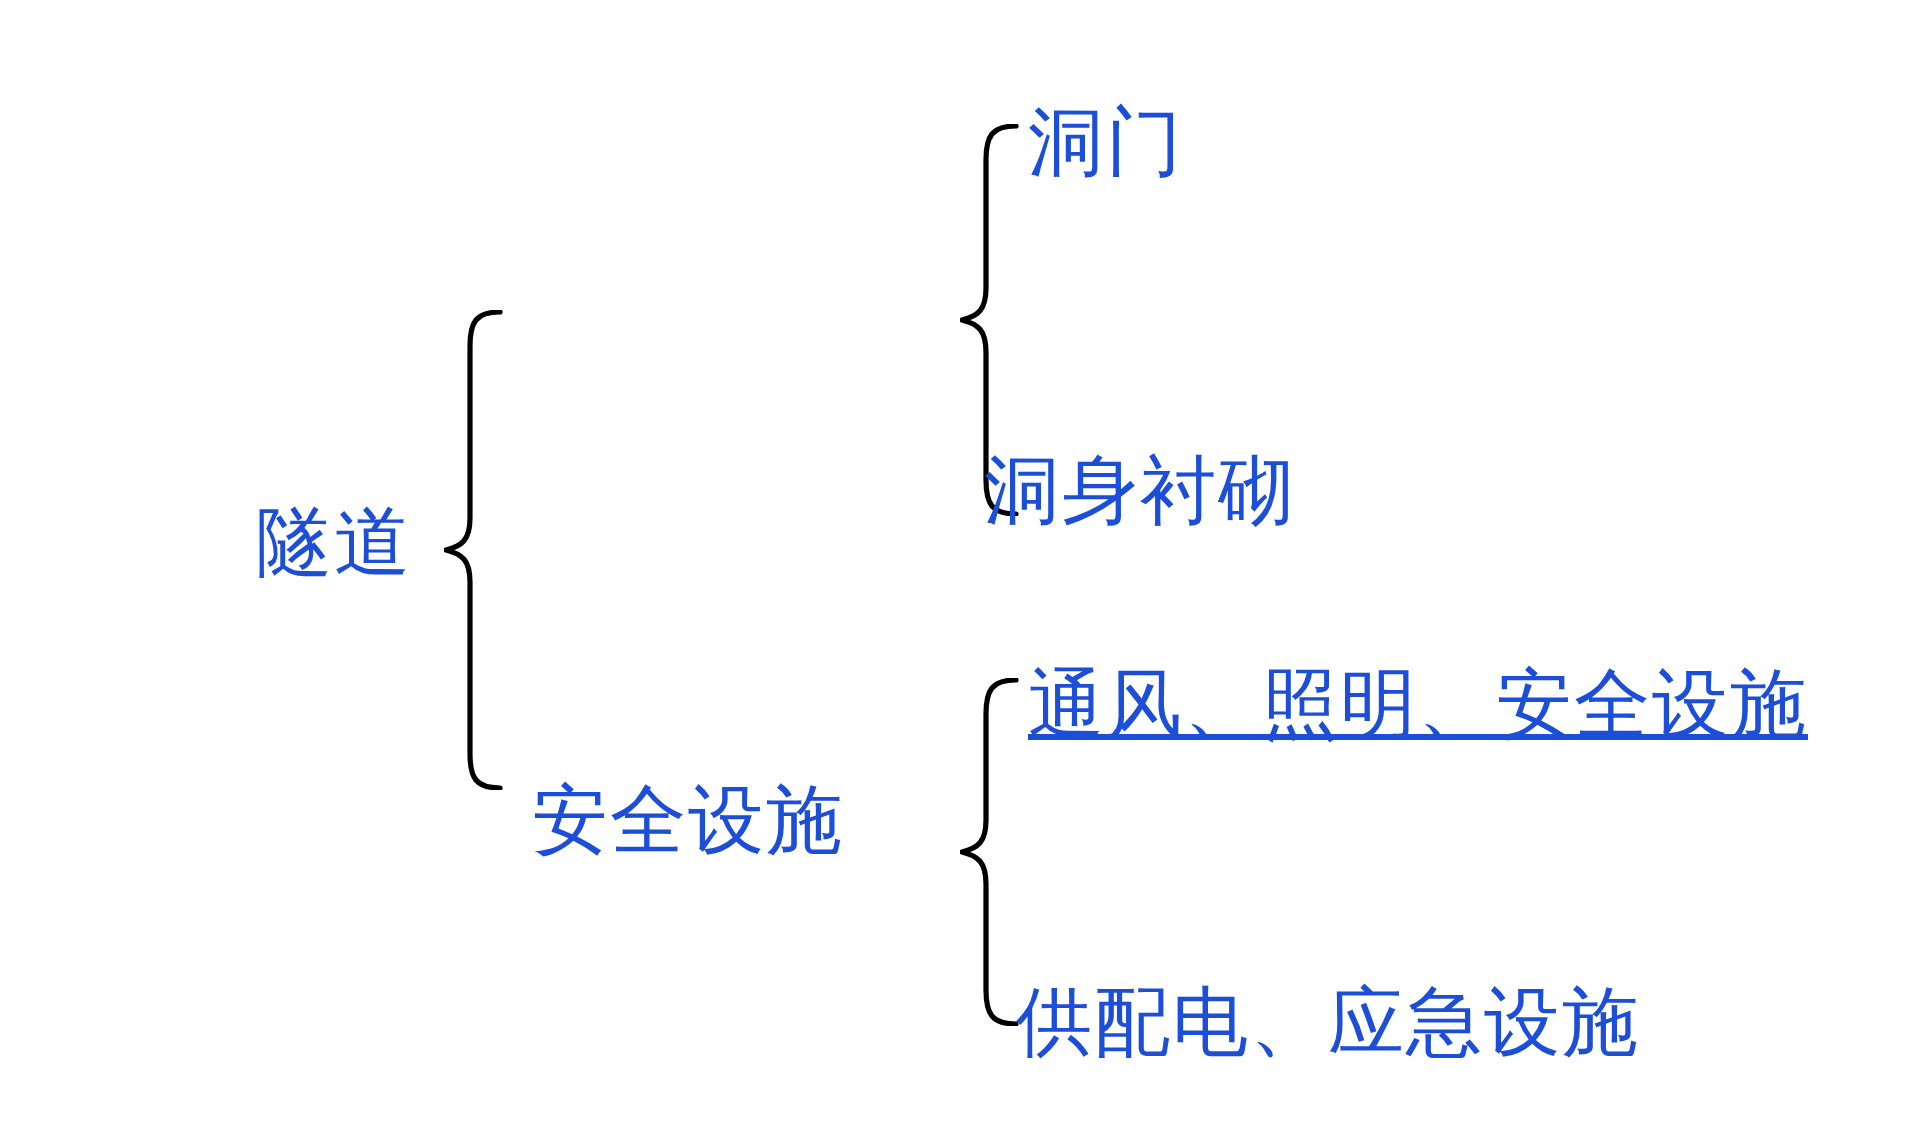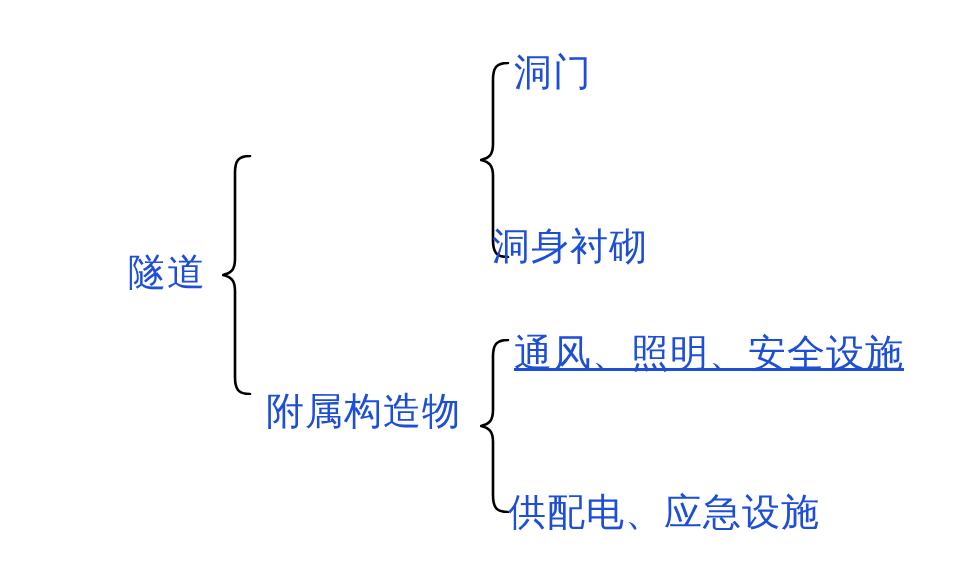--- a/index.html
+++ b/index.html
@@ -49,21 +49,21 @@
 
 
   <svg class="brace" style="left:480px; top:62px;" width="30" height="196" viewBox="0 0 30 196" aria-hidden="true">
     <path d="M 28,1 C 16,1 13,6 13,18 L 13,82 C 13,93 9,96 1,98 C 9,100 13,103 13,114 L 13,178 C 13,190 16,195 28,195"></path>
   </svg>
 
   <div class="node" style="left:514px; top:72px;">洞门</div>
 
   <div class="node" style="left:492px; top:246px;">洞身衬砌</div>
 
-  <div class="node" style="left:266px; top:411px;">附属构造物</div>
+  <div class="node" style="left:266px; top:411px;">安全设施</div>
 
   <svg class="brace" style="left:480px; top:339px;" width="30" height="174" viewBox="0 0 30 174" aria-hidden="true">
     <path d="M 28,1 C 16,1 13,6 13,18 L 13,71 C 13,82 9,85 1,87 C 9,89 13,92 13,103 L 13,156 C 13,168 16,173 28,173"></path>
   </svg>
 
   <div class="node" style="left:514px; top:353px;text-decoration:underline;">通风、照明、安全设施</div>
 
   <div class="node" style="left:508px; top:512px;">供配电、应急设施</div>
 
 </div>

